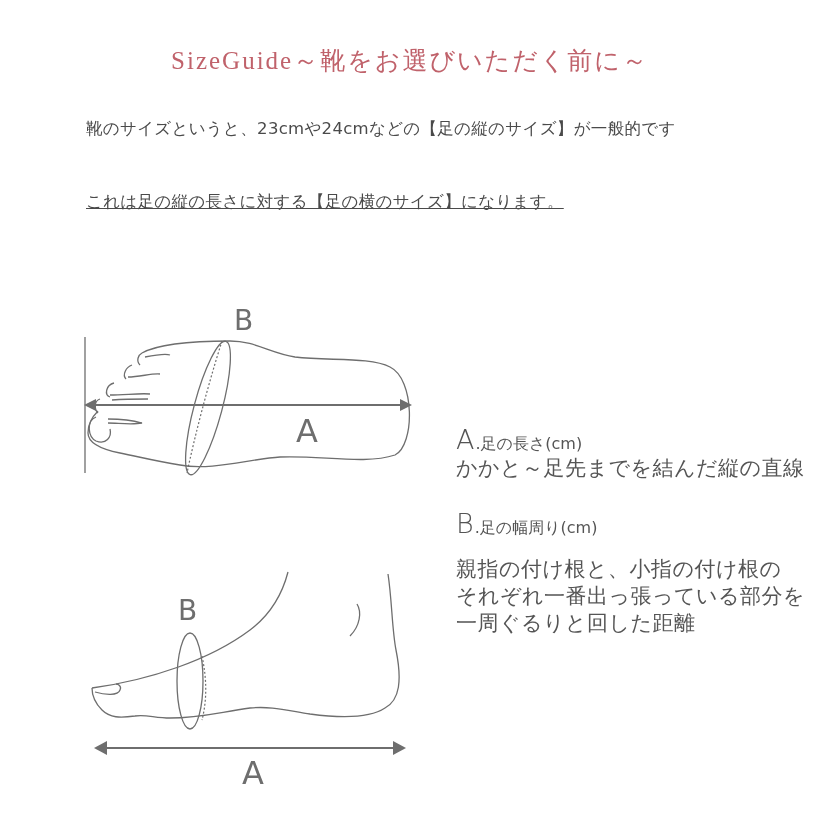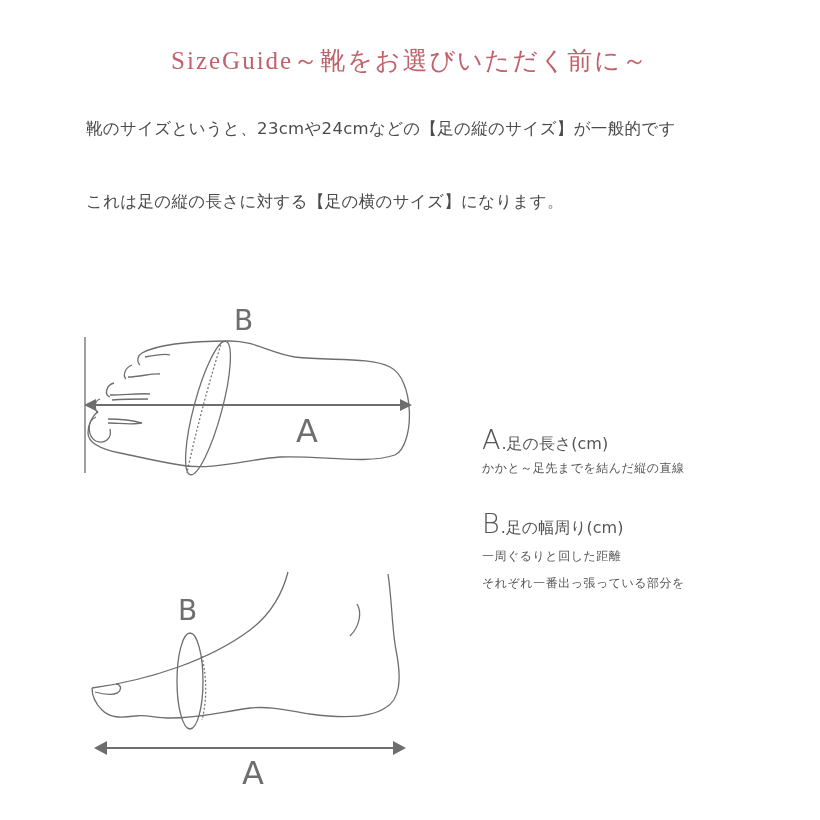--- a/index.html
+++ b/index.html
@@ -3,27 +3,27 @@
 <meta charset="utf-8">
 <style>
   html, body { margin:0; padding:0; background:#ffffff; }
   body { width:820px; height:820px; position:relative; overflow:hidden;
          font-family:"DejaVu Serif", serif; color:#474747; }
   .title { position:absolute; left:0; top:44px; width:820px; text-align:center;
            font-family:Liberation Serif, serif; font-size:25px; letter-spacing:2px; }
   .para { position:absolute; left:74px; width:690px; font-family:"DejaVu Sans", sans-serif;
           font-size:16.5px; line-height:28px; color:#4a4a4a; letter-spacing:0.3px;margin-left:12px; }
   .p1 { top:115px; }
-  .p2 { top:188px; }
+  .p2 { top:188px;text-decoration:underline; }
   .para div { white-space:nowrap; }
   .diagram { position:absolute; }
-  .legend { position:absolute; left:482px; font-family:"DejaVu Sans", sans-serif; color:#555; }
+  .legend { position:absolute; left:456px; font-family:"DejaVu Sans", sans-serif; color:#555; }
   .legend .head { font-size:16px; white-space:nowrap; }
   .legend .head .big { font-family:"DejaVu Sans", sans-serif; font-size:27px; font-weight:300; color:#555; margin-right:1px; }
-  .legend .desc { font-size:12px; line-height:27px; white-space:nowrap; letter-spacing:0.5px; }
+  .legend .desc { font-size:21px; line-height:27px; white-space:nowrap; letter-spacing:0.5px; }
   .legA { top:424px; }
   .legB { top:508px; }
 </style>
 </head>
 <body>
 
 <div class="title" style="color:#c0626b;">SizeGuide～靴をお選びいただく前に～</div>
 
 <div class="para p1">
   <div>靴のサイズというと、23cmや24cmなどの【足の縦のサイズ】が一般的です</div>
@@ -87,18 +87,19 @@
 </svg>
 
 <div class="legend legA">
   <div class="head">
     <span class="big">A</span><span>.足の長さ(cm)</span>
   </div>
   <div class="desc">かかと～足先までを結んだ縦の直線</div>
 </div>
 
 <div class="legend legB">
-  <div class="head" style="margin-bottom:4px;">
+  <div class="head" style="margin-bottom:17px;">
     <span class="big">B</span><span>.足の幅周り(cm)</span>
   </div>
+  <div class="desc">親指の付け根と、小指の付け根の</div>
+  <div class="desc">それぞれ一番出っ張っている部分を</div>
   <div class="desc">一周ぐるりと回した距離</div>
-  <div class="desc">それぞれ一番出っ張っている部分を</div>
 </div>
 
 </body></html>

